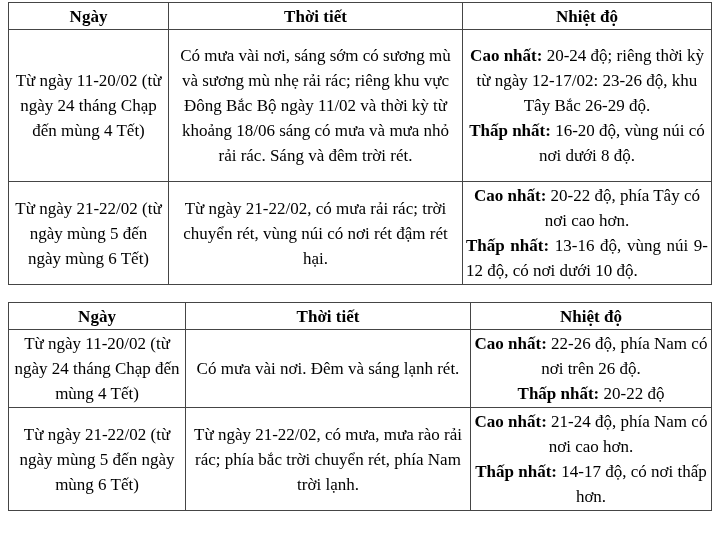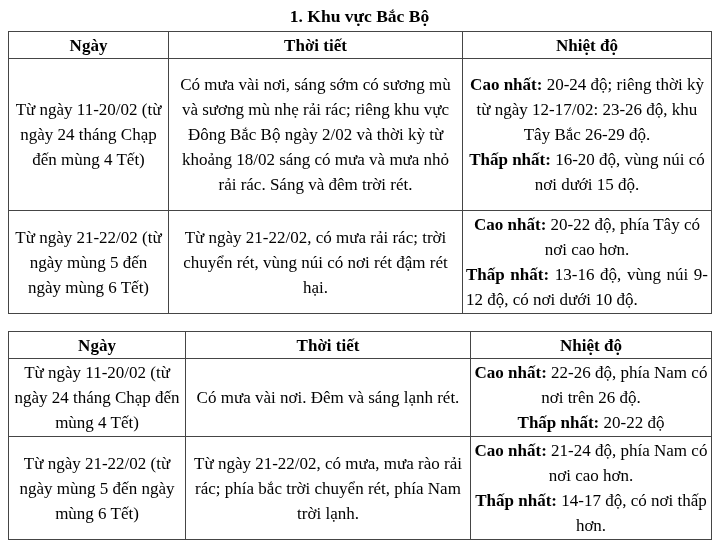--- a/index.html
+++ b/index.html
@@ -43,42 +43,41 @@
   }
   .temp-cell { text-align: center; }
   .temp-line b { font-weight: bold; }
   .temp-line.justify { text-align: justify; }
 </style>
 </head>
 <body>
 
 <div class="page">
 
-  <div class="section-heading">1. Khu vực Bắc Bộ</div>
 
   <table class="wx">
     <colgroup>
       <col style="width:160px">
         <col style="width:294px">
         <col style="width:249px">
     </colgroup>
     <thead>
       <tr style="height:27px;">
         <th>Ngày</th>
         <th>Thời tiết</th>
         <th>Nhiệt độ</th>
       </tr>
     </thead>
     <tbody>
       <tr style="height:152px;">
         <td>Từ ngày 11-20/02 (từ ngày 24 tháng Chạp đến mùng 4 Tết)</td>
-        <td>Có mưa vài nơi, sáng sớm có sương mù và sương mù nhẹ rải rác; riêng khu vực Đông Bắc Bộ ngày 2/02 và thời kỳ từ khoảng 18/02 sáng có mưa và mưa nhỏ rải rác. Sáng và đêm trời rét.</td>
+        <td>Có mưa vài nơi, sáng sớm có sương mù và sương mù nhẹ rải rác; riêng khu vực Đông Bắc Bộ ngày 11/02 và thời kỳ từ khoảng 18/06 sáng có mưa và mưa nhỏ rải rác. Sáng và đêm trời rét.</td>
         <td class="temp-cell">
           <div class="temp-line"><b>Cao nhất:</b><span> 20-24 độ; riêng thời kỳ từ ngày 12-17/02: 23-26 độ, khu Tây Bắc 26-29 độ.</span></div>
-          <div class="temp-line"><b>Thấp nhất:</b><span> 16-20 độ, vùng núi có nơi dưới 15 độ.</span></div>
+          <div class="temp-line"><b>Thấp nhất:</b><span> 16-20 độ, vùng núi có nơi dưới 8 độ.</span></div>
         </td>
       </tr>
       <tr style="height:103px;">
         <td>Từ ngày 21-22/02 (từ ngày mùng 5 đến ngày mùng 6 Tết)</td>
         <td>Từ ngày 21-22/02, có mưa rải rác; trời chuyển rét, vùng núi có nơi rét đậm rét hại.</td>
         <td class="temp-cell">
           <div class="temp-line"><b>Cao nhất:</b><span> 20-22 độ, phía Tây có nơi cao hơn.</span></div>
           <div class="temp-line justify"><b>Thấp nhất:</b><span> 13-16 độ, vùng núi 9-12 độ, có nơi dưới 10 độ.</span></div>
         </td>
       </tr>

